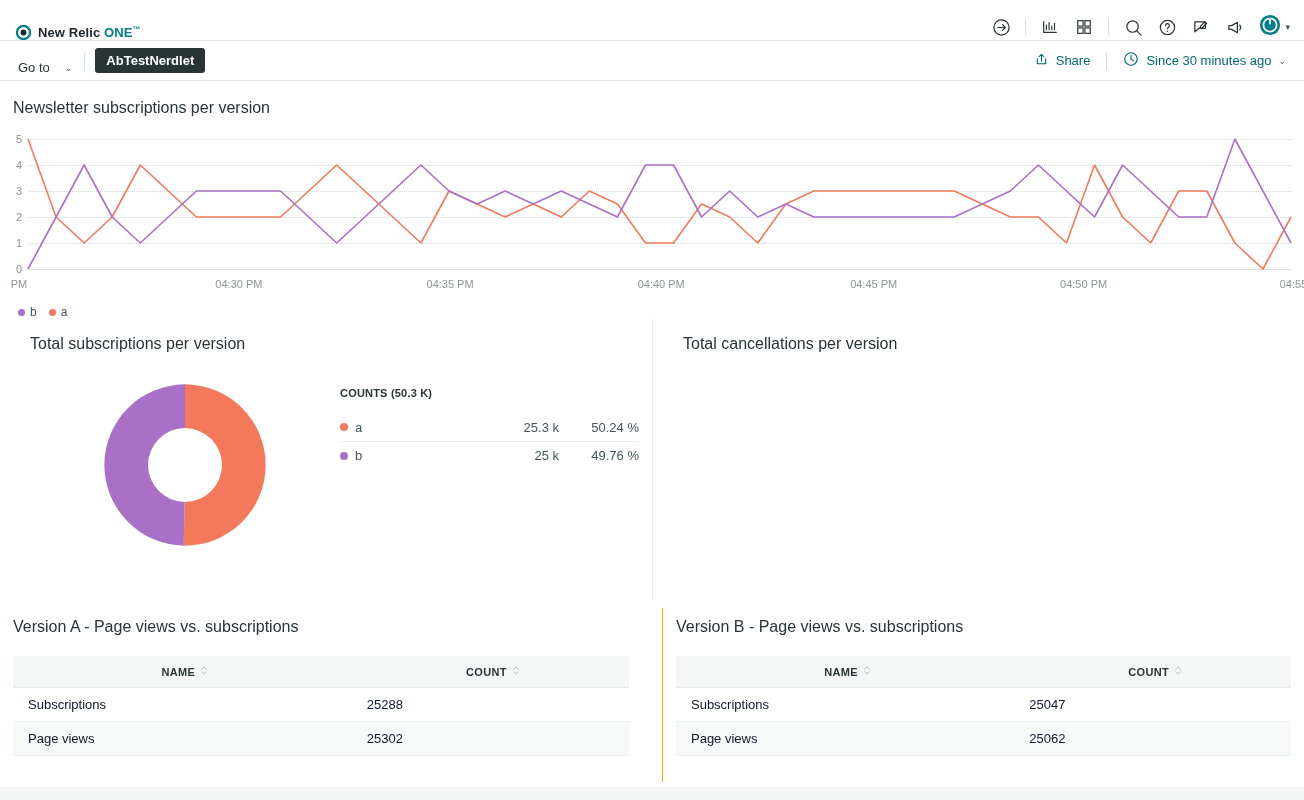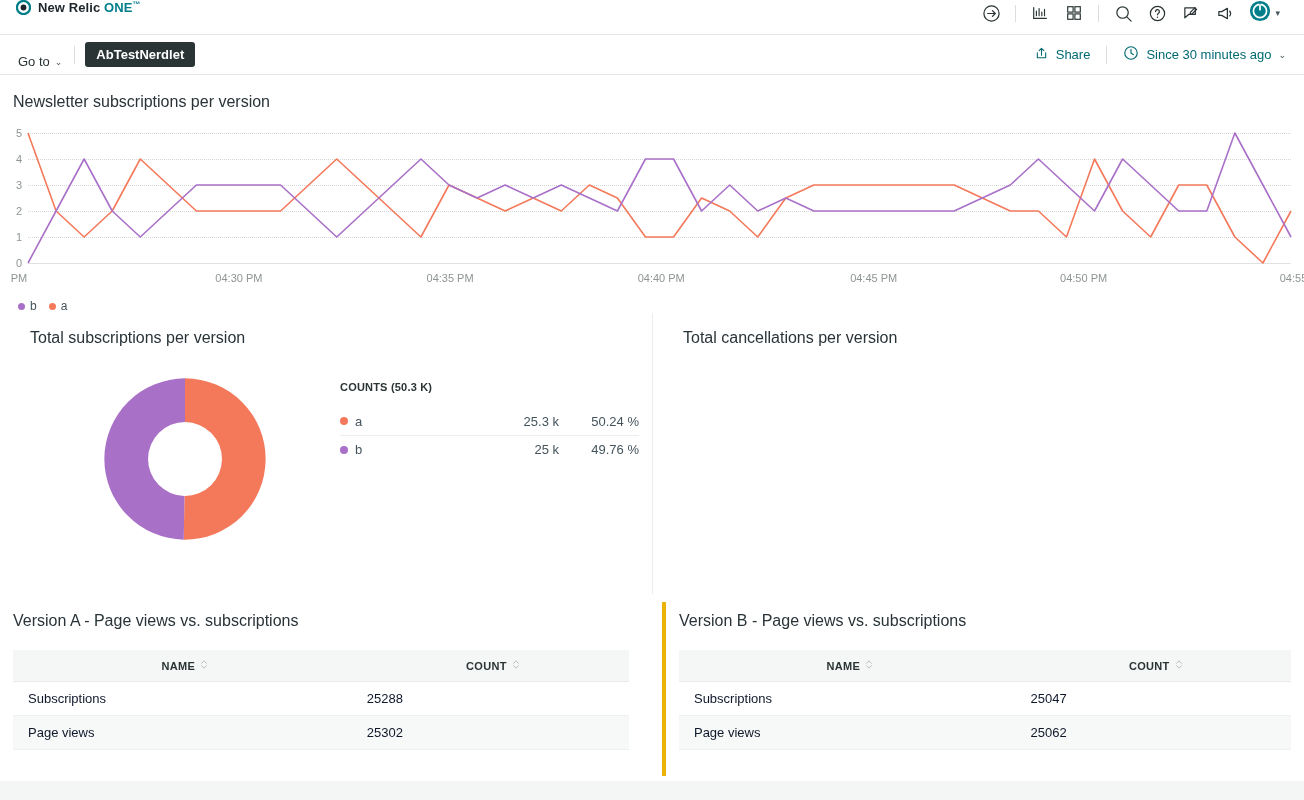--- a/index.html
+++ b/index.html
@@ -8,26 +8,26 @@
     margin: 0; padding: 0;
     width: 1304px; height: 800px;
     background: #f4f5f5;
     font-family: "Liberation Sans", sans-serif;
     color: #293338;
     overflow: hidden;
   }
 
   
   .topbar {
-    height: 35px;
+    height: 41px;
     background: #ffffff;
     display: flex;
-    align-items: flex-start;
+    align-items: flex-end;
     justify-content: space-between;
-    padding: 0 24px 0 16px;
+    padding: 0 14px 0 16px;
     border-bottom: 1px solid #e3e4e4;
   }
   .brand { display: flex; align-items: center; gap: 7px; }
   .brand-mark { width: 15px; height: 15px; flex: 0 0 auto; }
   .brand-text {
     font-size: 13px; font-weight: bold; letter-spacing: .1px;
     color: #1d252c; white-space: nowrap;
   }
   .brand-text .one { color: #007e8a; }
   .brand-text .tm { font-size: 8px; vertical-align: super; color: #007e8a; }
@@ -47,21 +47,21 @@
     height: 40px;
     background: #ffffff;
     border-bottom: 1px solid #e3e4e4;
     display: flex;
     align-items: center;
     justify-content: space-between;
     padding: 0 14px 0 16px;
   }
   .subnav-left { display: flex; align-items: center; gap: 10px; }
   .goto {
-    display: flex; align-items: center; gap: 5px;
+    display: flex; align-items: center; gap: 15px;
     font-size: 13px; color: #2a3434; cursor: pointer;
     padding: 3px 2px;
     margin-top: 14px;
   }
   .subnav-div { width: 1px; height: 18px; background: #dcdddd; }
   .crumb-pill {
     background: #2a3434; color: #ffffff;
     font-size: 13px; font-weight: bold;
     padding: 5px 11px; border-radius: 3px;
     cursor: pointer; white-space: nowrap;
@@ -149,21 +149,21 @@
   }
   .facet-row + .facet-row { border-top: 1px solid #ececec; }
   .facet-name { flex: 1; display: flex; align-items: center; gap: 7px; }
   .facet-dot { width: 8px; height: 8px; border-radius: 50%; flex: 0 0 auto; }
   .facet-val { width: 70px; text-align: right; }
   .facet-pct { width: 80px; text-align: right; }
 
   
   .bot-row { display: flex; position: relative; margin-top: 8px; }
   .bot-col { width: 652px; padding: 10px 13px 0 13px; }
-  .bot-col.right { border-left: 4px solid #eab308; margin-left: 20px; }
+  .bot-col.right { border-left: 1px solid #eab308; margin-left: 20px; }
   .dtable { width: 100%; border-collapse: collapse; margin-top: 20px; }
   .dtable th {
     background: #f5f6f6;
     font-size: 11px; font-weight: bold; color: #2a3434;
     letter-spacing: .3px; text-align: center;
     padding: 9px 10px 9px 15px;
     border-bottom: 1px solid #e9eaea;
     cursor: pointer;
     white-space: nowrap;
   }

